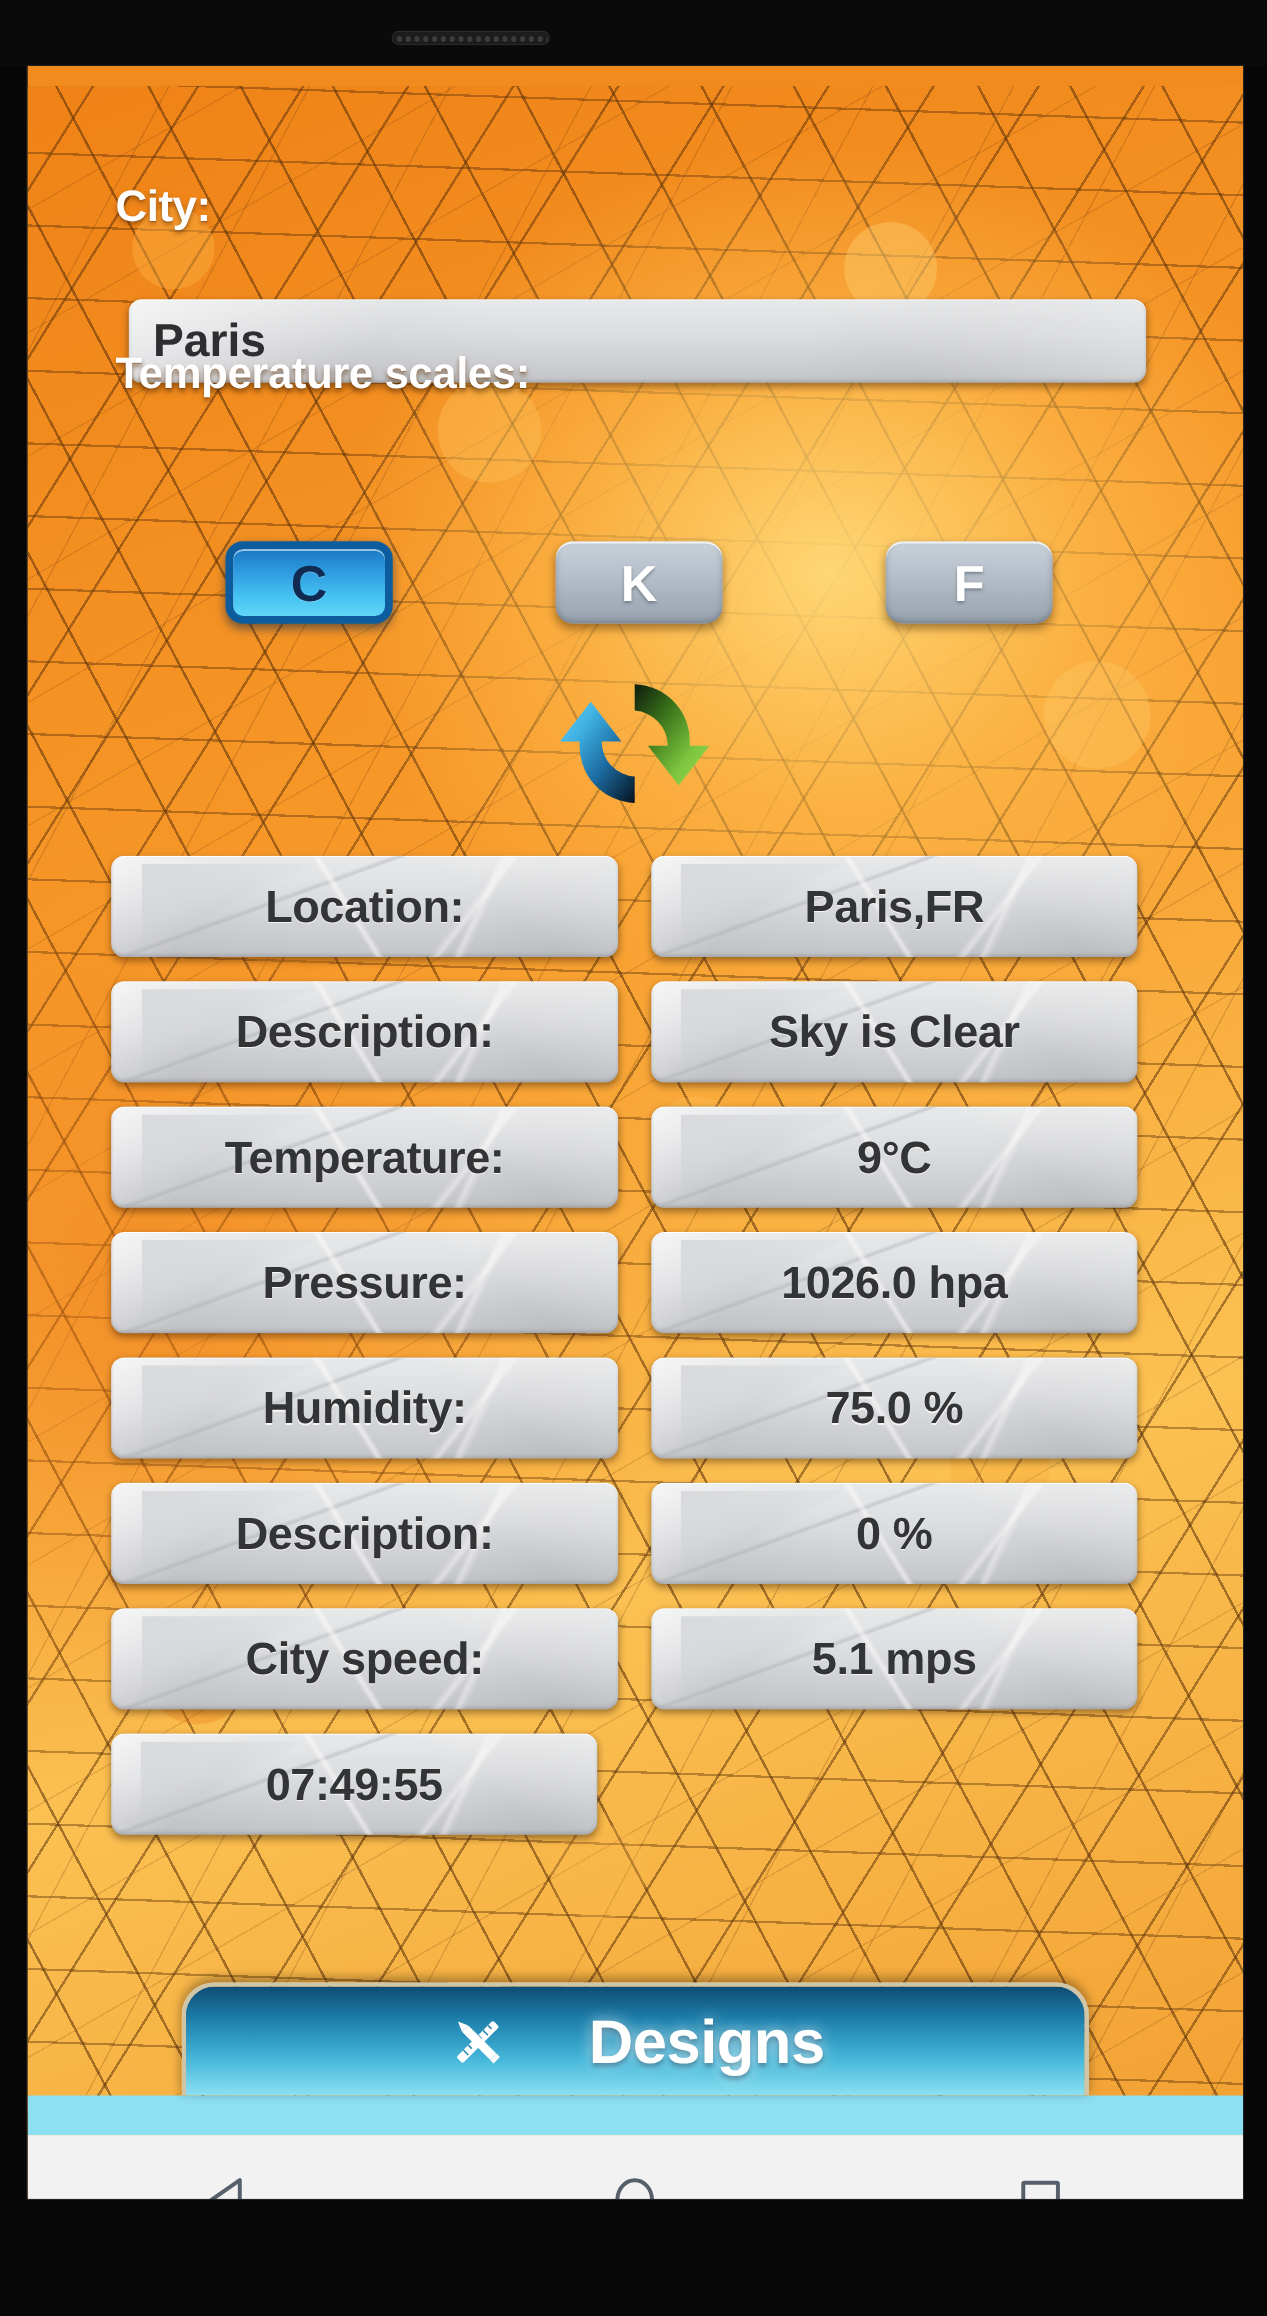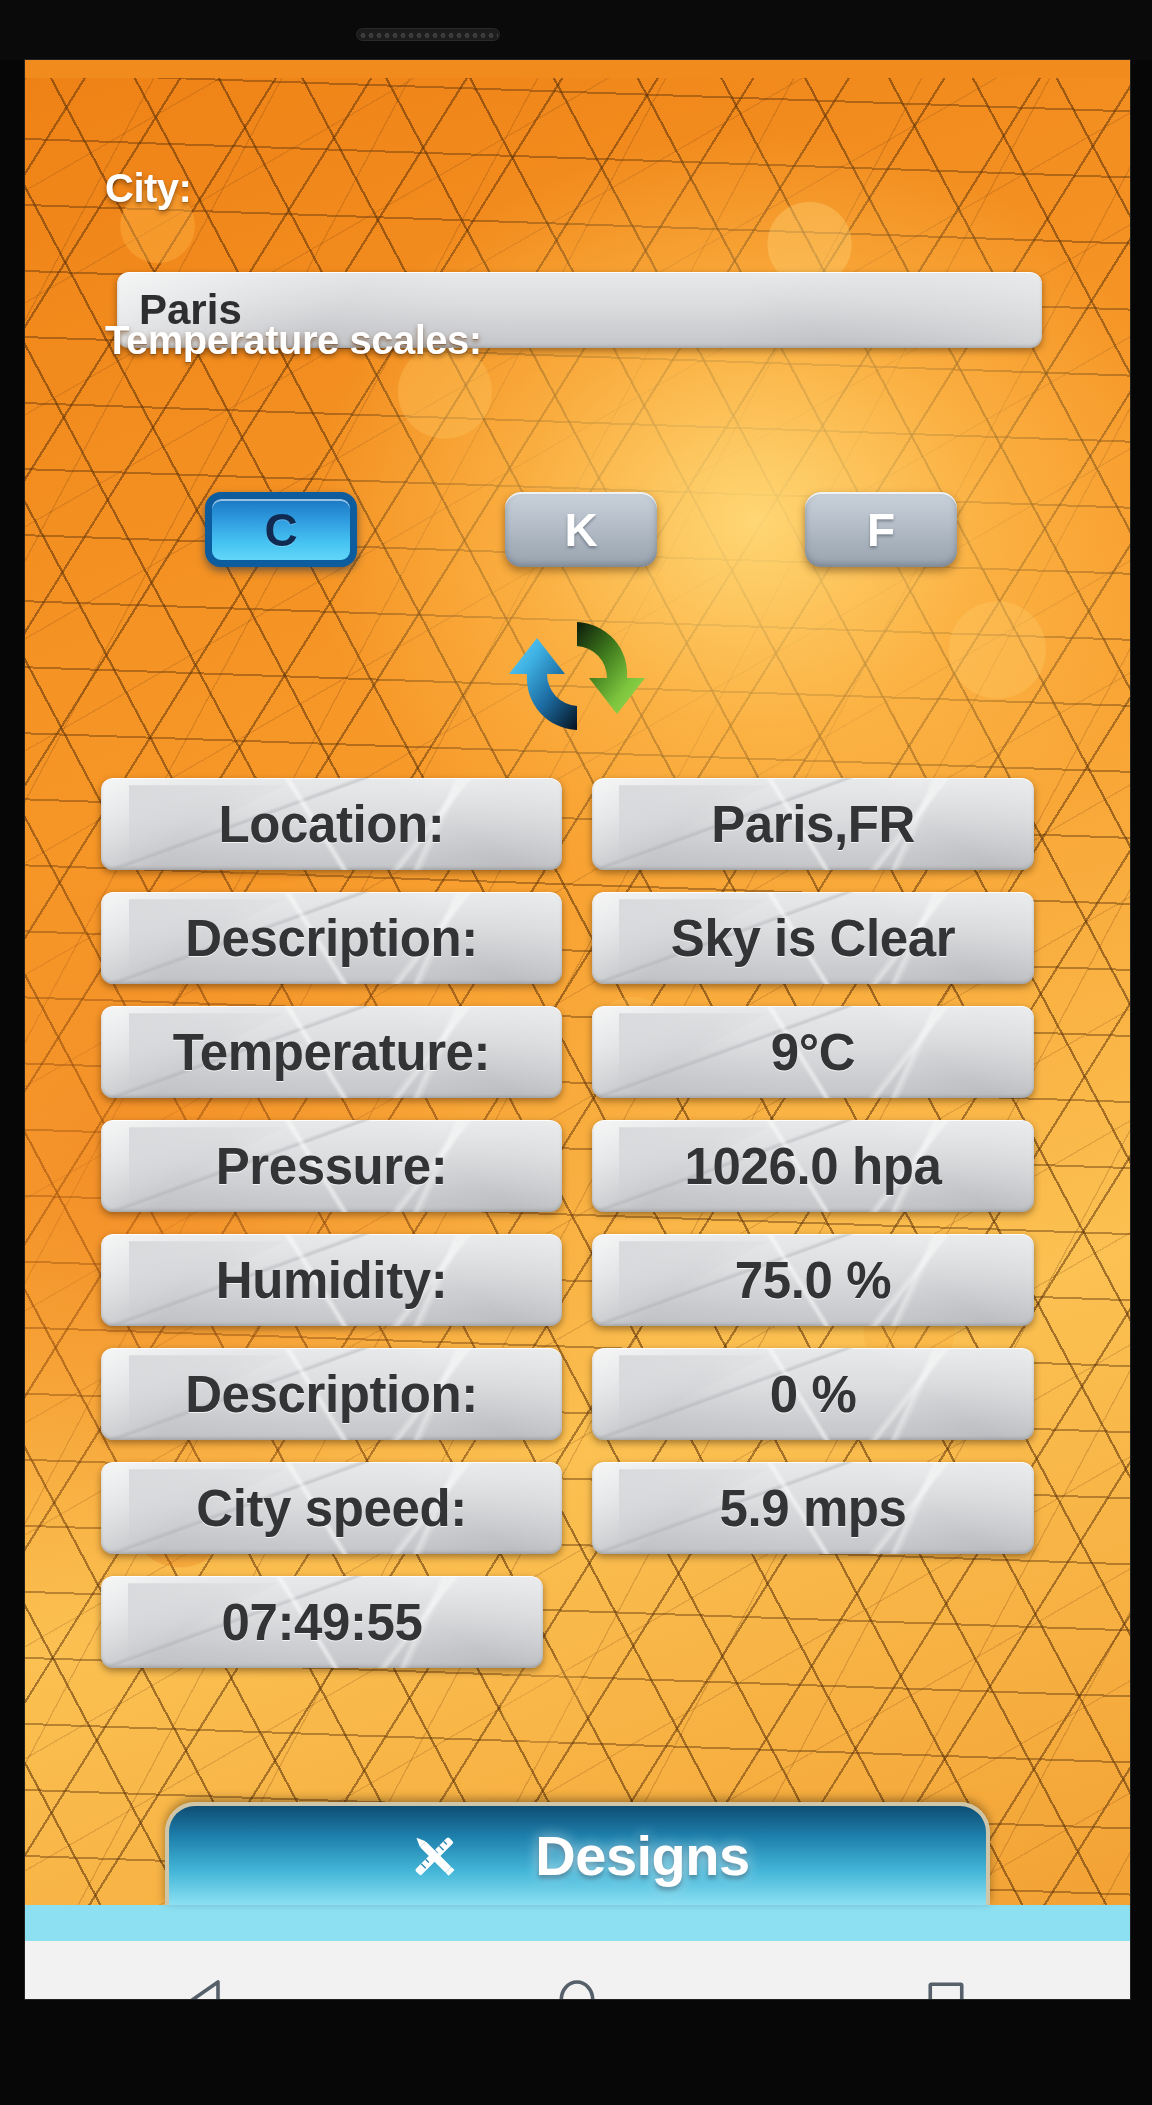--- a/index.html
+++ b/index.html
@@ -226,21 +226,21 @@
   }
   .cell {
     height: 92px;
     display: flex;
     align-items: center;
     justify-content: center;
   }
   .cell.key { width: 461px; }
   .cell.val { width: 442px; }
   .cell span {
-    font-size: 51px;
+    font-size: 41px;
     font-weight: bold;
     color: #333436;
     letter-spacing: -0.4px;
     text-shadow: 0 1px 0 rgba(255,255,255,0.75);
     white-space: nowrap;
   }
 
   
   #designs-banner {
     position: absolute;
@@ -423,21 +423,21 @@
               </div>
               <div class="cell val panel">
                 <span>0 %</span>
               </div>
             </div>
             <div class="wrow">
               <div class="cell key panel">
                 <span>City speed:</span>
               </div>
               <div class="cell val panel">
-                <span>5.9 mps</span>
+                <span>5.1 mps</span>
               </div>
             </div>
             <div class="wrow">
               <div class="cell val panel">
                 <span>07:49:55</span>
               </div>
             </div>
           </div>
 
       </div>

